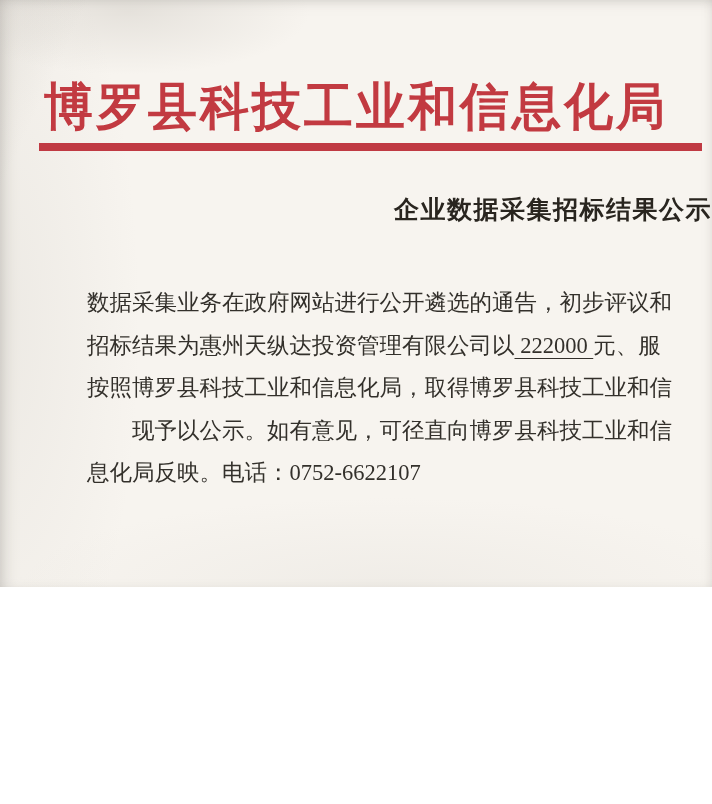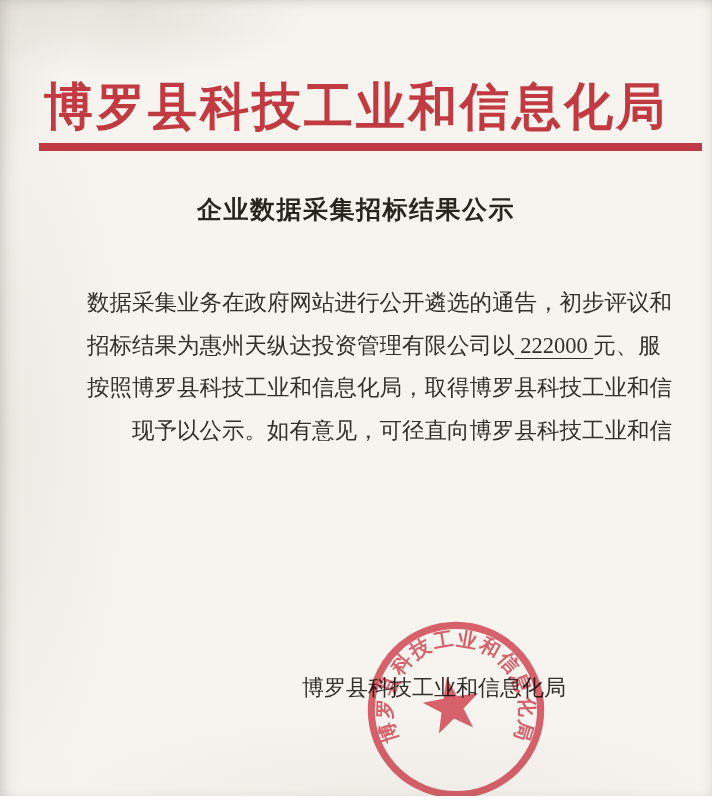--- a/index.html
+++ b/index.html
@@ -1,18 +1,18 @@
 <!DOCTYPE html>
 <html><head>
 <meta charset="utf-8">
 <style>
   html,body{margin:0;padding:0;}
   .page{
     position:relative;
-    width:712px;height:796px;
+    width:712px;height:587px;
     background:#f7f4ef;
     overflow:hidden;
     font-family:"Liberation Serif","DejaVu Serif",serif;
     box-shadow:inset 12px 0 18px -12px rgba(120,115,110,.45),
                inset -6px 0 14px -10px rgba(120,115,110,.35),
                inset 0 10px 18px -14px rgba(120,115,110,.40);
   }
   
   .page::before{
     content:"";position:absolute;inset:0;pointer-events:none;
@@ -31,21 +31,21 @@
     transform:scaleY(1.04);
     white-space:nowrap;
   }
   .red-rule{
     position:absolute;top:143px;left:39px;
     width:663px;height:8px;
     background:#c03a43;
   }
   .doc-title{
     position:absolute;top:193px;left:0;width:712px;margin:0;
-    text-align:center;
+    text-align:right;
     font-size:25px;font-weight:700;
     letter-spacing:1.5px;
     color:#29251f;
   }
   .body-text{
     position:absolute;top:282px;left:87px;width:563px;
     font-size:22.5px;
     color:#33302b;
   }
   .body-text .line{
@@ -82,20 +82,21 @@
 
   <div class="red-rule"></div>
 
   <h1 class="doc-title">企业数据采集招标结果公示</h1>
 
   <div class="body-text">
     <div class="line">数据采集业务在政府网站进行公开遴选的通告，初步评议和</div>
     <div class="line"><span>招标结果为惠州天纵达投资管理有限公司以</span><span class="num-underline"> 222000 </span><span>元、服</span></div>
     <div class="line">按照博罗县科技工业和信息化局，取得博罗县科技工业和信</div>
     <div class="line indent">现予以公示。如有意见，可径直向博罗县科技工业和信</div>
+    <div class="line left-last">息化局反映。电话：0752-6622107</div>
   </div>
 
   <div class="signature-block">
     <div>博罗县科技工业和信息化局</div>
   </div>
 
   <svg class="seal" viewBox="0 0 200 200">
     <circle cx="100" cy="100" r="83" fill="none" stroke="#d64352" stroke-width="7"></circle>
     <polygon fill="#d64352" transform="rotate(-10 96 97)" points="96,68 102.8,87.6 123.6,88 107,100.6 113,120.5 96,108.6 78.9,120.5 85,100.6 68.4,88 89.2,87.6"></polygon>
     <path id="sealTextPath" d="M 45.4 131.5 A 63 63 0 1 1 154.6 131.5" fill="none"></path>

